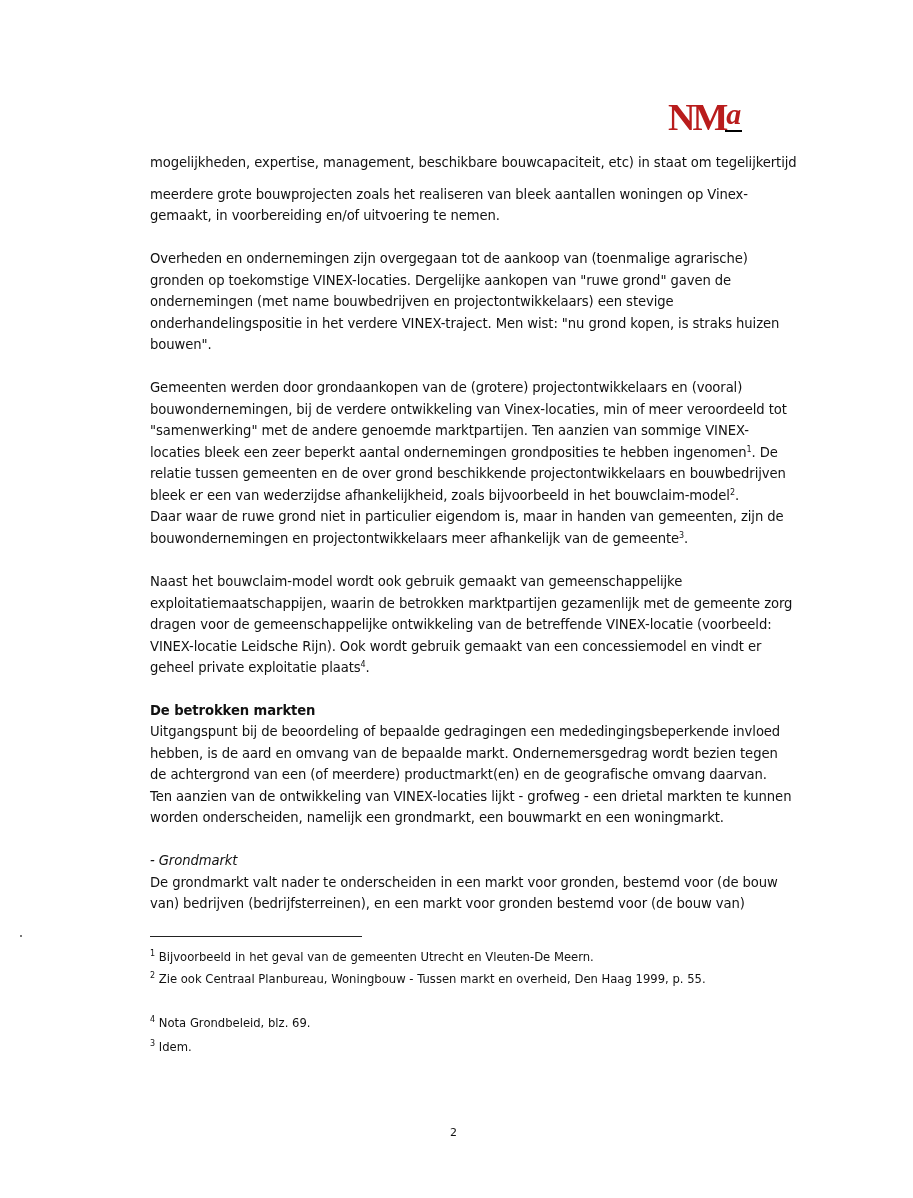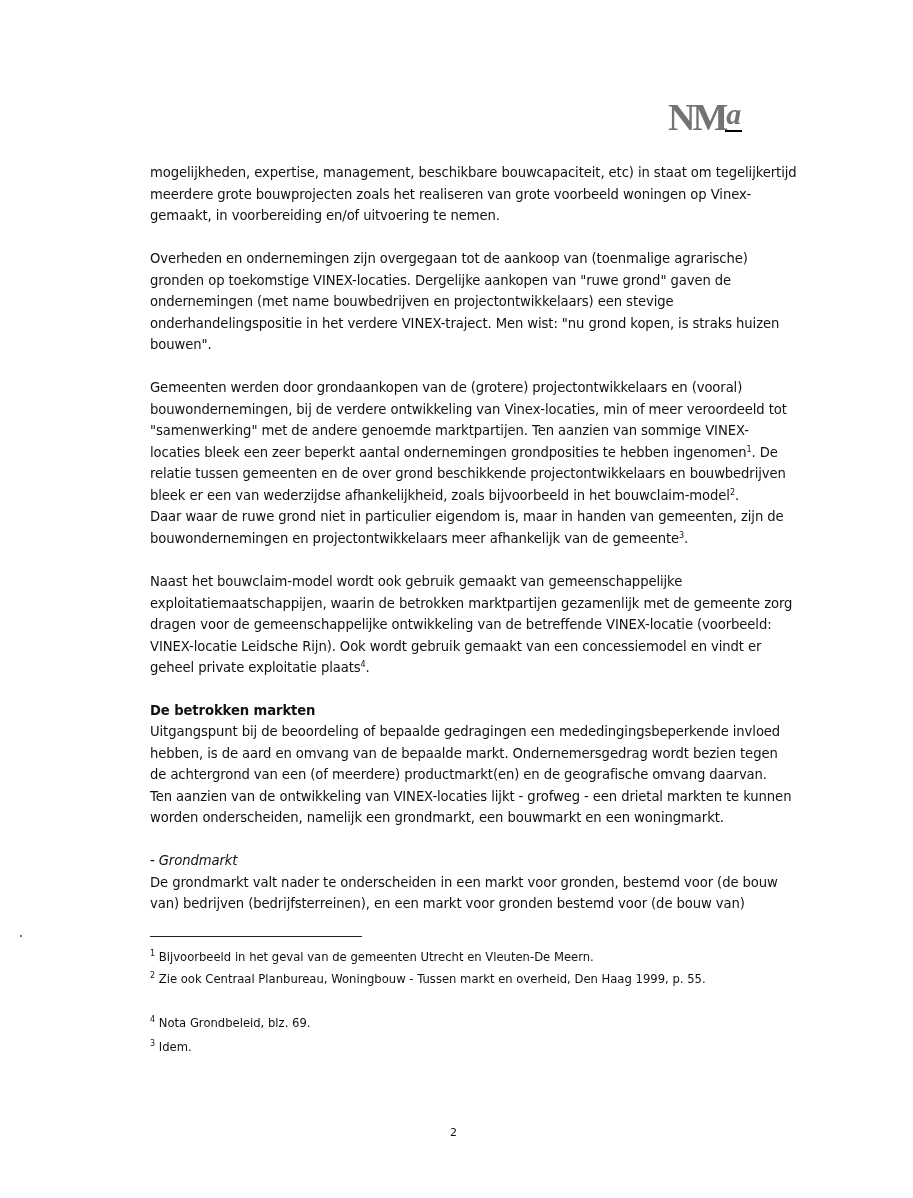--- a/index.html
+++ b/index.html
@@ -1,36 +1,36 @@
 <!DOCTYPE html>
 <html><head>
 <meta charset="utf-8">
 <style>
   html, body { margin: 0; padding: 0; background: #ffffff; }
   body { width: 913px; height: 1198px; position: relative; overflow: hidden;
          font-family: "DejaVu Sans", sans-serif; color: #111; }
   .logo { position: absolute; left: 668px; top: 98px; font-family: "Liberation Serif", serif;
-          font-weight: bold; font-size: 38px; letter-spacing: -3px; color: #737373; line-height: 1; }
+          font-weight: bold; font-size: 38px; letter-spacing: -3px; color: #b91c1c; line-height: 1; }
   .logo .a { font-style: italic; font-size: 30px; border-bottom: 2px solid #000; position: relative; top: -6px; letter-spacing: 0; padding: 0 1px; }
   .line { position: absolute; left: 150px; font-size: 13.2px; line-height: 16px; white-space: nowrap; letter-spacing: -0.1px; }
   .heading { font-weight: bold; }
   .italic { font-style: italic; }
   sup { font-size: 8px; line-height: 0; vertical-align: super; }
   .rule { position: absolute; left: 150px; top: 936px; width: 212px; height: 0; border-top: 1px solid #222; }
   .fn { position: absolute; left: 150px; font-size: 11.6px; line-height: 14px; white-space: nowrap; }
   .pageno { position: absolute; left: 450px; top: 1126px; font-size: 11px; }
   .dot { position: absolute; left: 20px; top: 935px; width: 2px; height: 2px; background: #777; }
 </style>
 </head>
 <body>
 
 <div class="logo"><span>NM</span><span class="a">a</span></div>
 
-<div class="line" style="top:165px">mogelijkheden, expertise, management, beschikbare bouwcapaciteit, etc) in staat om tegelijkertijd</div>
-<div class="line" style="top:187px">meerdere grote bouwprojecten zoals het realiseren van grote voorbeeld woningen op Vinex-</div>
+<div class="line" style="top:155px">mogelijkheden, expertise, management, beschikbare bouwcapaciteit, etc) in staat om tegelijkertijd</div>
+<div class="line" style="top:187px">meerdere grote bouwprojecten zoals het realiseren van bleek aantallen woningen op Vinex-</div>
 <div class="line" style="top:208px">gemaakt, in voorbereiding en/of uitvoering te nemen.</div>
 
 <div class="line" style="top:251px">Overheden en ondernemingen zijn overgegaan tot de aankoop van (toenmalige agrarische)</div>
 <div class="line" style="top:273px">gronden op toekomstige VINEX-locaties. Dergelijke aankopen van "ruwe grond" gaven de</div>
 <div class="line" style="top:294px">ondernemingen (met name bouwbedrijven en projectontwikkelaars) een stevige</div>
 <div class="line" style="top:316px">onderhandelingspositie in het verdere VINEX-traject. Men wist: "nu grond kopen, is straks huizen</div>
 <div class="line" style="top:337px">bouwen".</div>
 
 <div class="line" style="top:380px">Gemeenten werden door grondaankopen van de (grotere) projectontwikkelaars en (vooral)</div>
 <div class="line" style="top:402px">bouwondernemingen, bij de verdere ontwikkeling van Vinex-locaties, min of meer veroordeeld tot</div>

